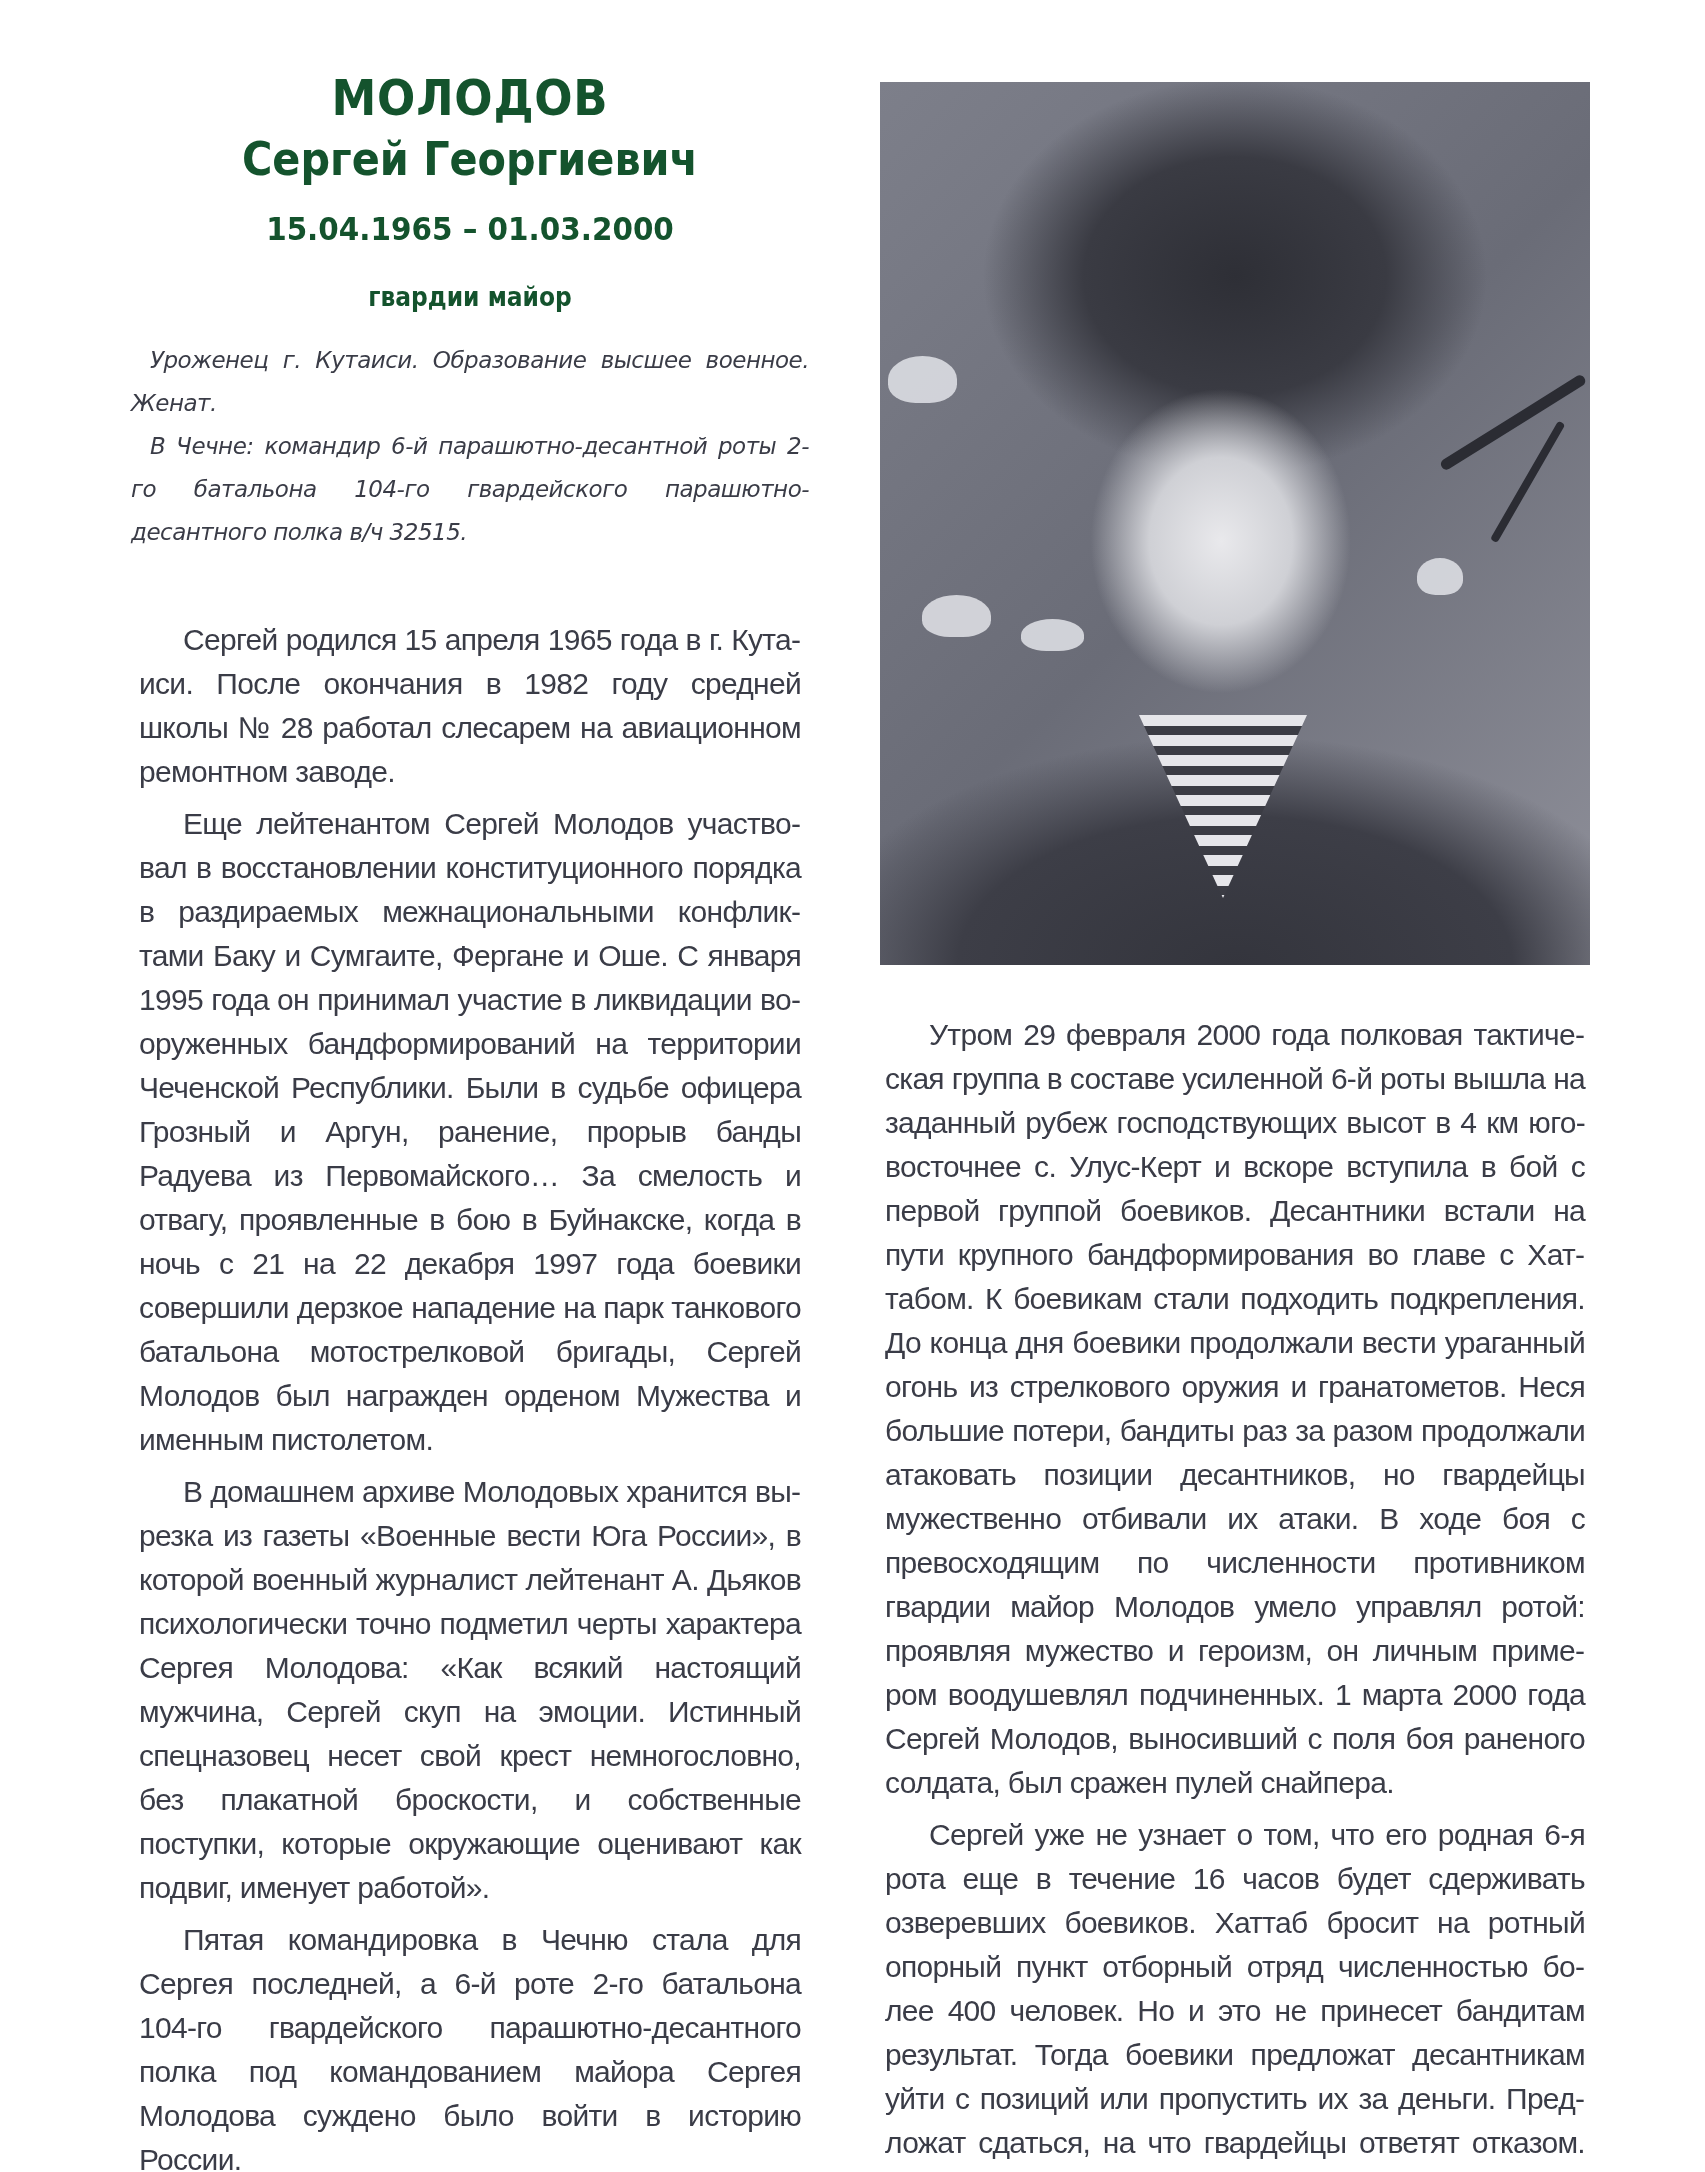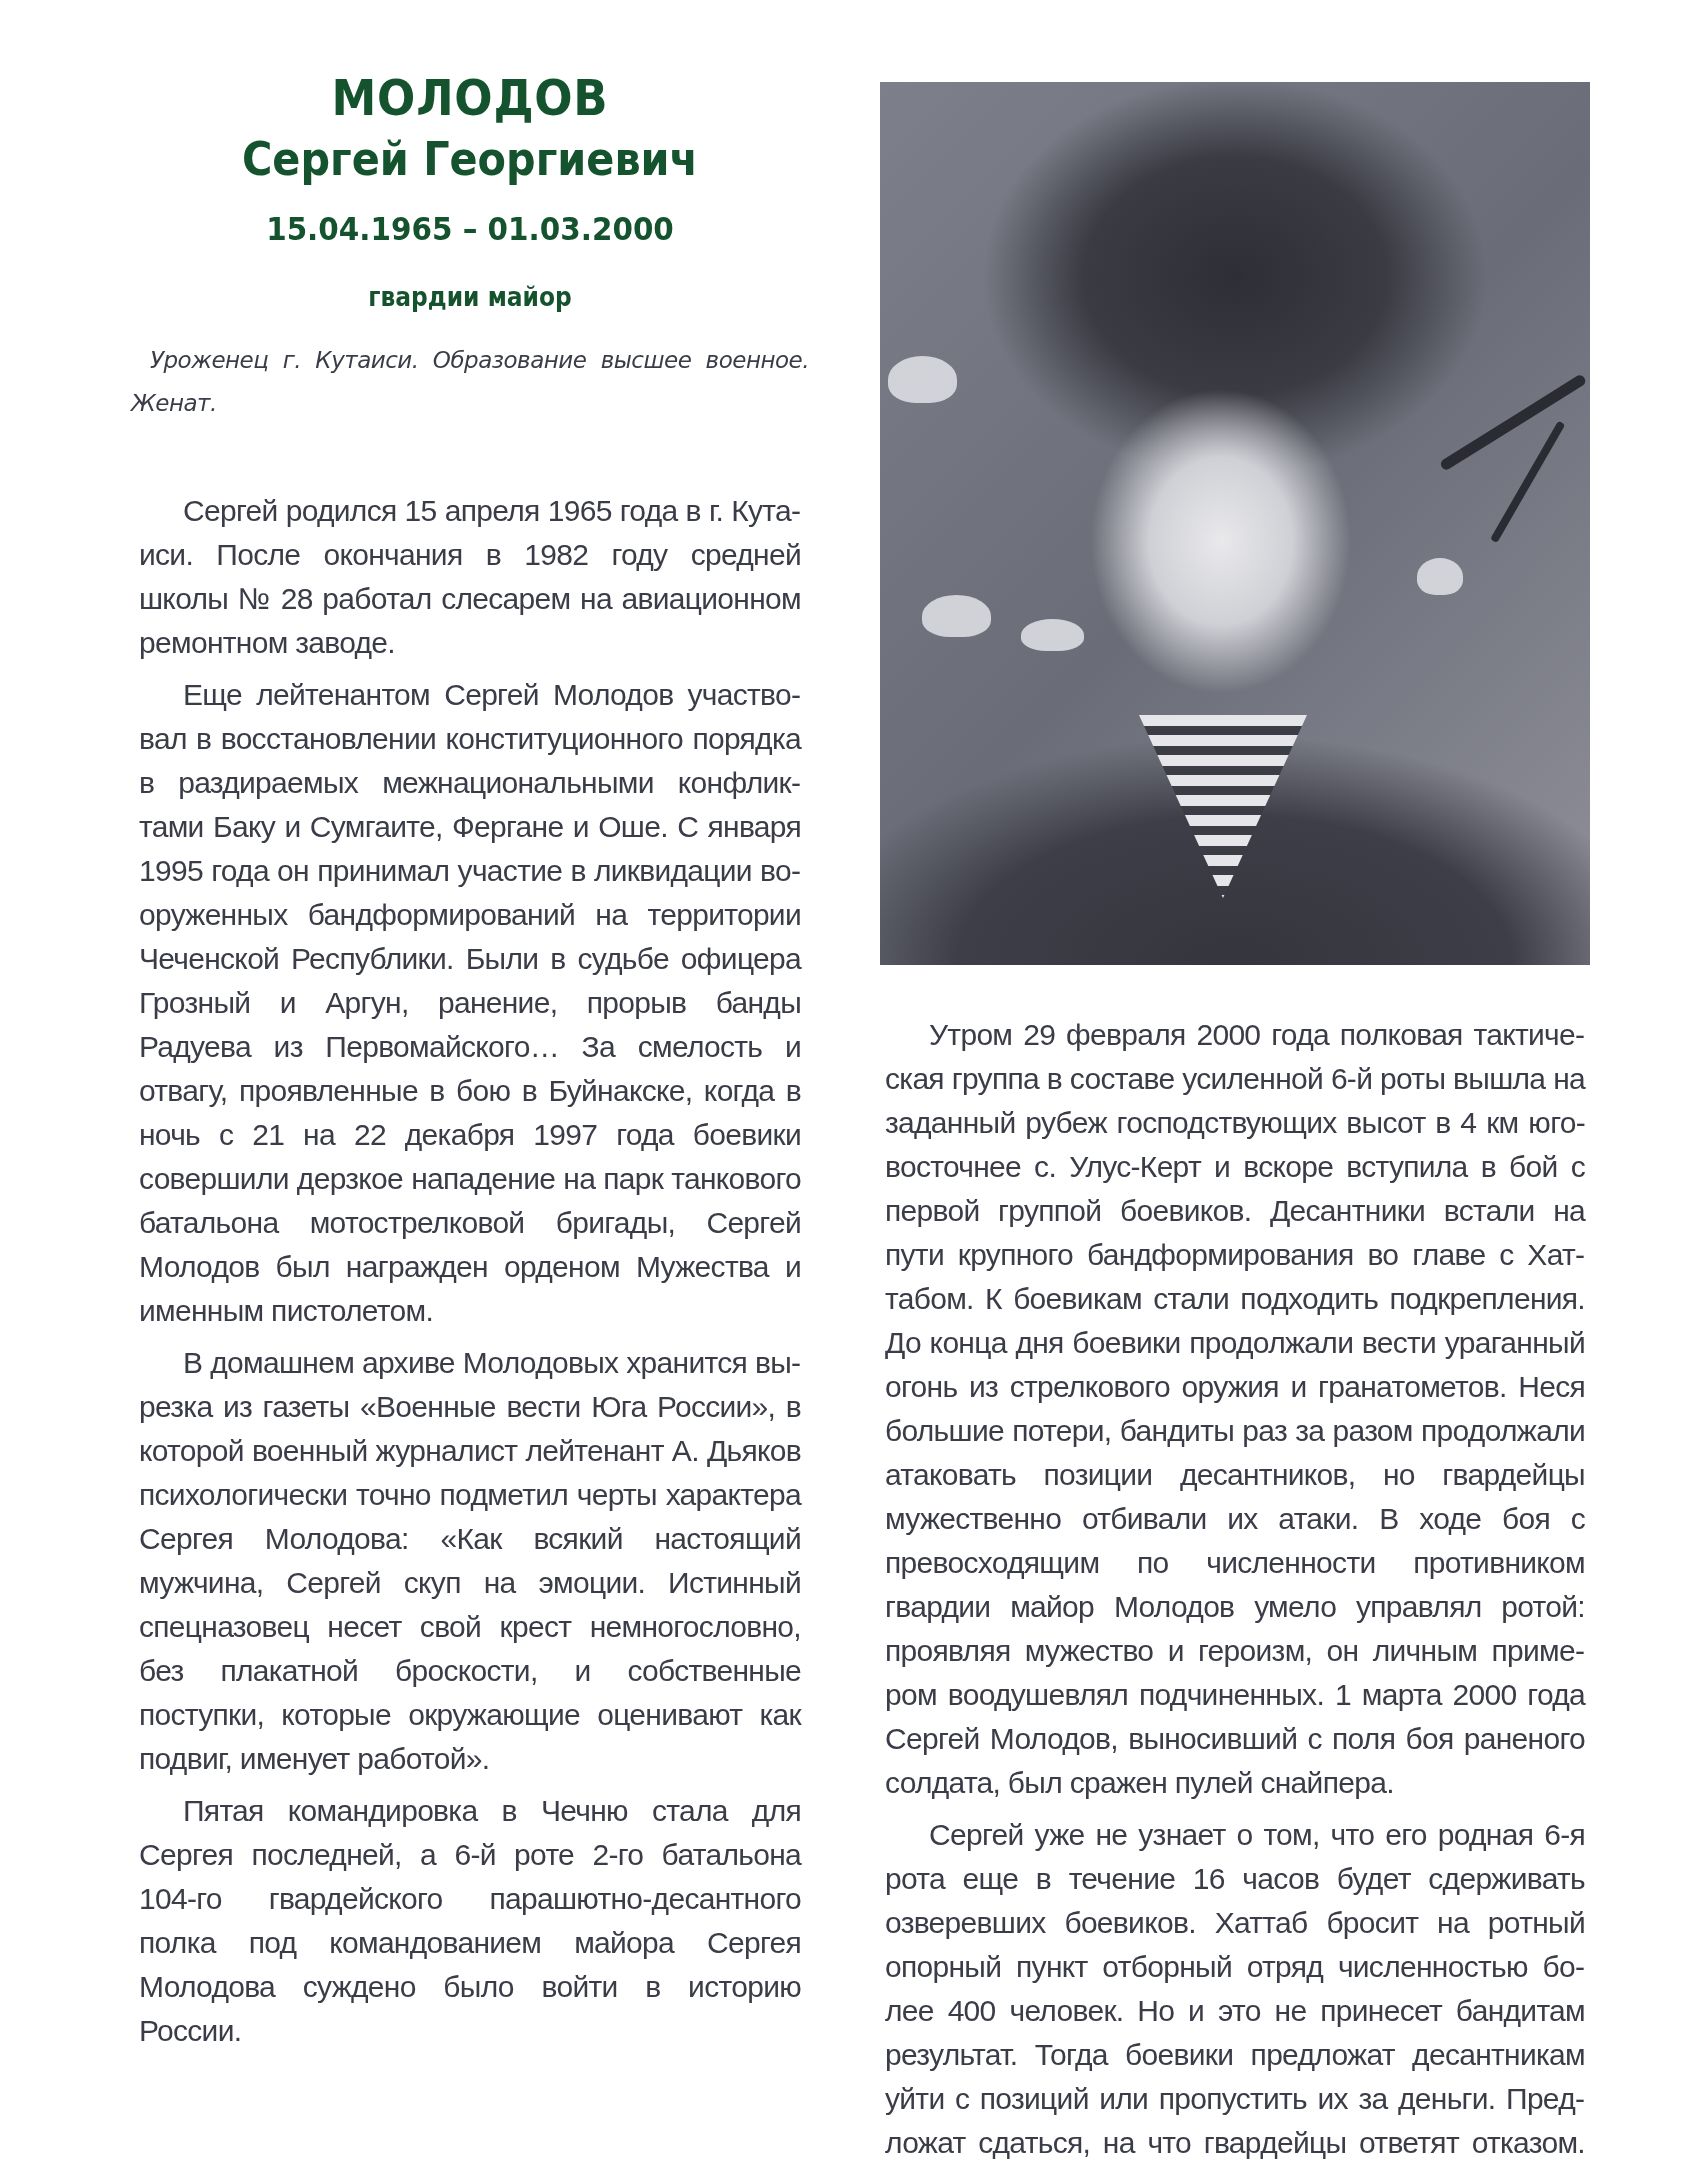--- a/index.html
+++ b/index.html
@@ -157,20 +157,21 @@
   <div class="col-left">
     <div class="header">
       <h1 class="surname">МОЛОДОВ</h1>
       <h2 class="fullname">Сергей Георгиевич</h2>
       <div class="dates">15.04.1965 – 01.03.2000</div>
       <div class="rank">гвардии майор</div>
     </div>
 
     <div class="bio-block">
       <p>Уроженец г. Кутаиси. Образование высшее во­енное. Женат.</p>
+      <p>В Чечне: командир 6-й парашютно-десантной роты 2-го батальона 104-го гвардейского пара­шютно-десантного полка в/ч 32515.</p>
     </div>
 
     <div class="body-text">
       <p>Сергей родился 15 апреля 1965 года в г. Кута­иси. После окончания в 1982 году средней школы № 28 работал слесарем на авиационном ремонт­ном заводе.</p>
       <p>Еще лейтенантом Сергей Молодов участво­вал в восстановлении конституционного поряд­ка в раздираемых межнациональными конфлик­тами Баку и Сумгаите, Фергане и Оше. С января 1995 года он принимал участие в ликвидации во­оруженных бандформирований на территории Чеченской Республики. Были в судьбе офицера Грозный и Аргун, ранение, прорыв банды Радуева из Первомайского… За смелость и отвагу, про­явленные в бою в Буйнакске, когда в ночь с 21 на 22 декабря 1997 года боевики совершили дерз­кое нападение на парк танкового батальона мото­стрелковой бригады, Сергей Молодов был награж­ден орденом Мужества и именным пистолетом.</p>
       <p>В домашнем архиве Молодовых хранится вы­резка из газеты «Военные вести Юга России», в которой военный журналист лейтенант А. Дьяков психологически точно подметил черты характера Сергея Молодова: «Как всякий настоящий мужчи­на, Сергей скуп на эмоции. Истинный спецназовец несет свой крест немногословно, без плакатной броскости, и собственные поступки, которые окру­жающие оценивают как подвиг, именует работой».</p>
       <p>Пятая командировка в Чечню стала для Сергея последней, а 6-й роте 2-го батальона 104-го гвар­дейского парашютно-десантного полка под коман­дованием майора Сергея Молодова суждено было войти в историю России.</p>
     </div>
   </div>
 

